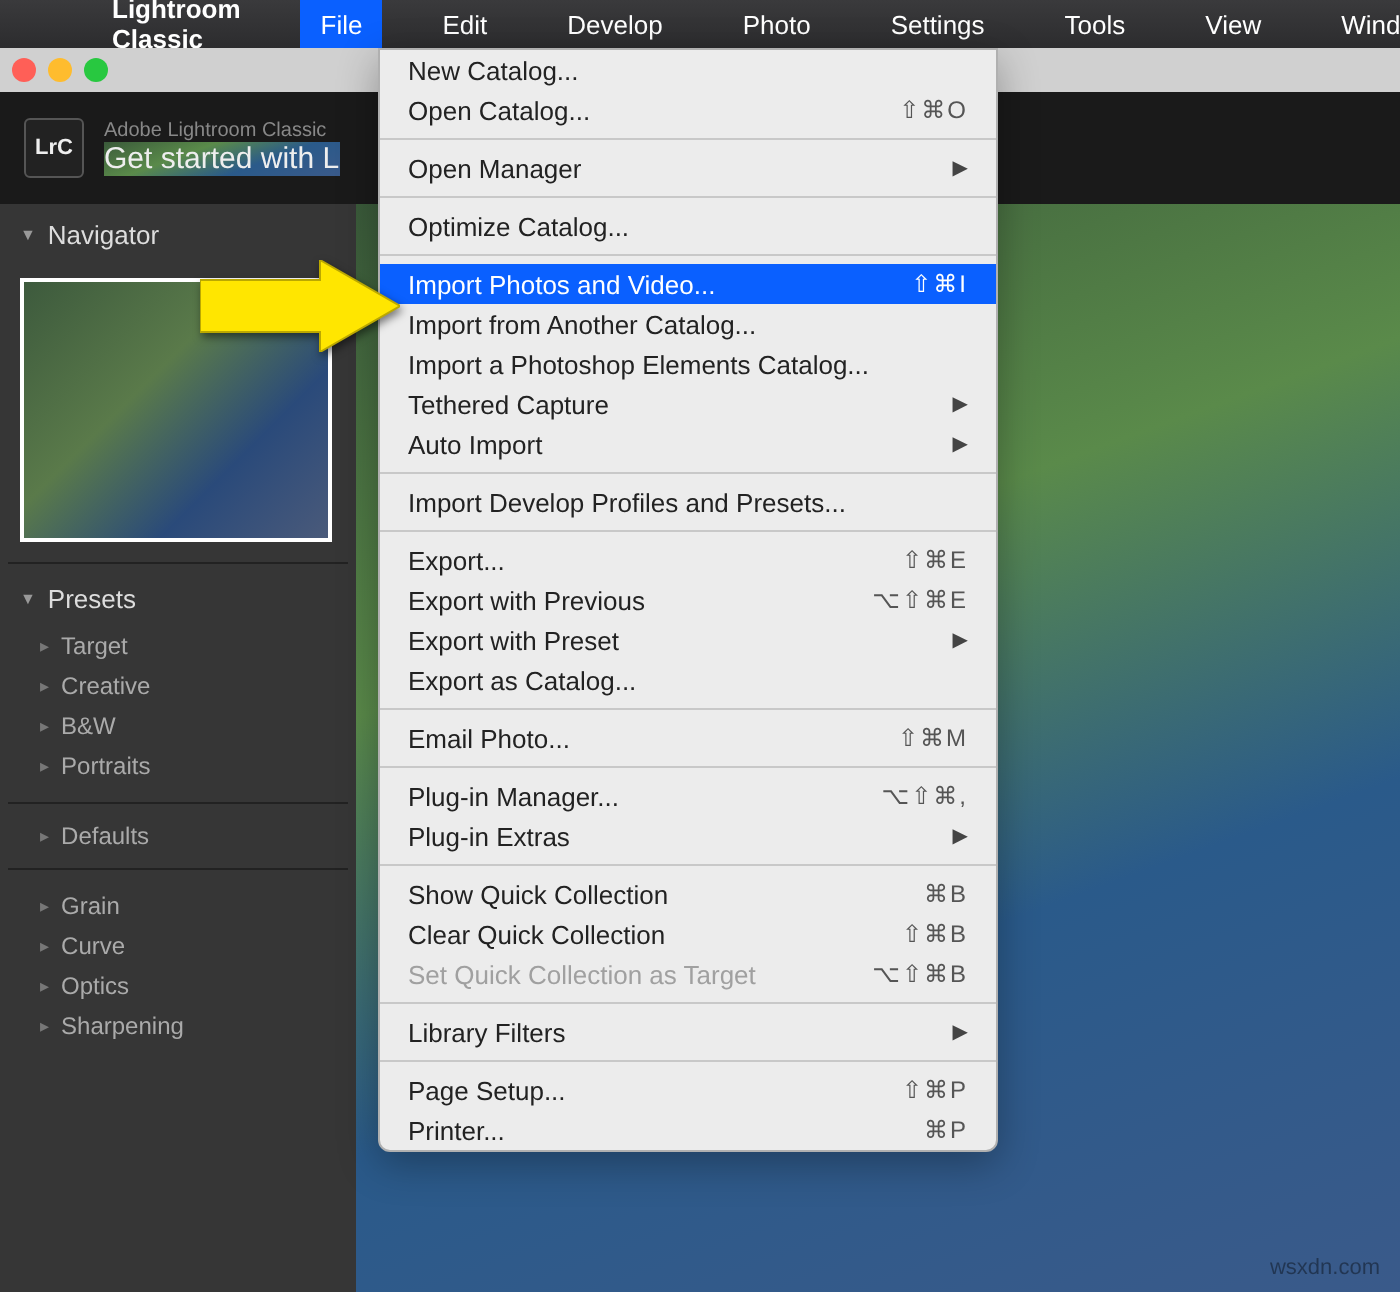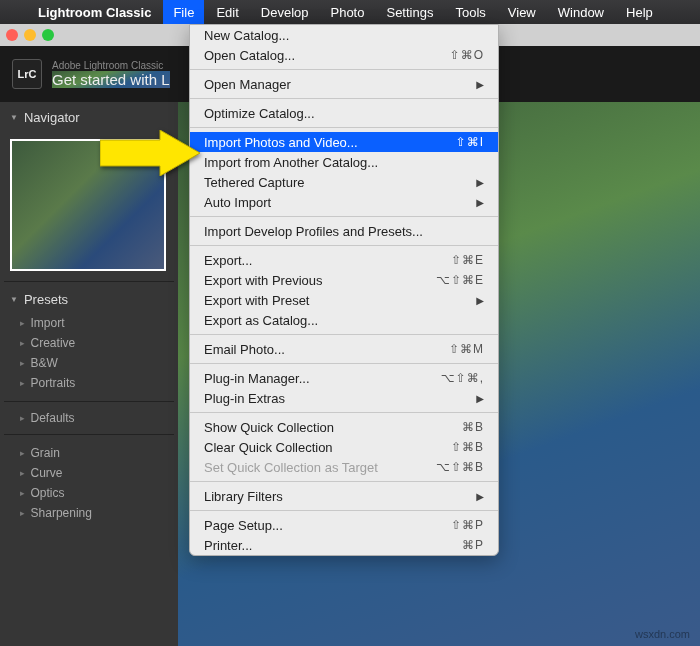--- a/index.html
+++ b/index.html
@@ -1,17 +1,17 @@
 <!DOCTYPE html>
 <html><head>
 <meta charset="utf-8">
 <style>
   * { box-sizing: border-box; margin: 0; padding: 0; font-family: -apple-system, "Helvetica Neue", Arial, sans-serif; }
   body { width: 700px; height: 646px; background: #fff; overflow: hidden; }
-  .menubar { height: 24px; background: linear-gradient(#3a3a3c,#2c2c2e); display: flex; align-items: center; color: #fff; font-size: 13px; padding: 0 10px; gap: 2px; }
+  .menubar { height: 24px; background: linear-gradient(#3a3a3c,#2c2c2e); display: flex; align-items: center; color: #fff; font-size: 13px; padding: 0 10px; gap: 20px; }
   .apple { font-size: 15px; padding: 0 8px; }
   .app-name { font-weight: 600; padding: 0 10px; }
   .mb-item { padding: 2px 10px; height: 100%; display: flex; align-items: center; border-radius: 0; }
   .mb-item.active { background: #0a60ff; }
   .window { position: relative; width: 700px; height: 622px; background: #2f2f2f; }
   .titlebar { height: 22px; background: #d0d0d0; display: flex; align-items: center; padding: 0 6px; gap: 6px; }
   .tl-dot { width: 12px; height: 12px; border-radius: 50%; }
   .tl-red { background: #ff5f57; } .tl-yel { background: #febc2e; } .tl-grn { background: #28c840; }
   .header { height: 56px; background: #1a1a1a; display: flex; align-items: center; padding: 0 12px; gap: 10px; color: #ccc; }
   .logo { width: 30px; height: 30px; background:#222; border:1px solid #555; display:flex; align-items:center; justify-content:center; font-size:11px; font-weight:600; color:#eee; border-radius:3px; }
@@ -69,21 +69,21 @@
       <div class="main">Get started with L</div>
     </div>
   </div>
   <div class="content">
     <div class="sidebar">
       <div class="panel-head">Navigator</div>
       <div class="thumb"></div>
       <div class="hr"></div>
       <div class="panel-head">Presets</div>
       <div class="preset-list">
-        <div class="preset-item">Import</div>
+        <div class="preset-item">Target</div>
         <div class="preset-item">Creative</div>
         <div class="preset-item">B&amp;W</div>
         <div class="preset-item">Portraits</div>
       </div>
       <div class="hr"></div>
       <div class="preset-item">Defaults</div>
       <div class="hr"></div>
       <div class="preset-list">
         <div class="preset-item">Grain</div>
         <div class="preset-item">Curve</div>
@@ -115,20 +115,23 @@
     </div>
   <div class="dd-sep"></div>
   <div class="dd-row highlight">
       <span>Import Photos and Video...</span>
       <span class="short">⇧⌘I</span>
     </div>
   <div class="dd-row">
       <span>Import from Another Catalog...</span>
     </div>
   <div class="dd-row">
+      <span>Import a Photoshop Elements Catalog...</span>
+    </div>
+  <div class="dd-row">
       <span>Tethered Capture</span>
       <span class="arrow">▶</span>
     </div>
   <div class="dd-row">
       <span>Auto Import</span>
       <span class="arrow">▶</span>
     </div>
   <div class="dd-sep"></div>
   <div class="dd-row">
       <span>Import Develop Profiles and Presets...</span>

